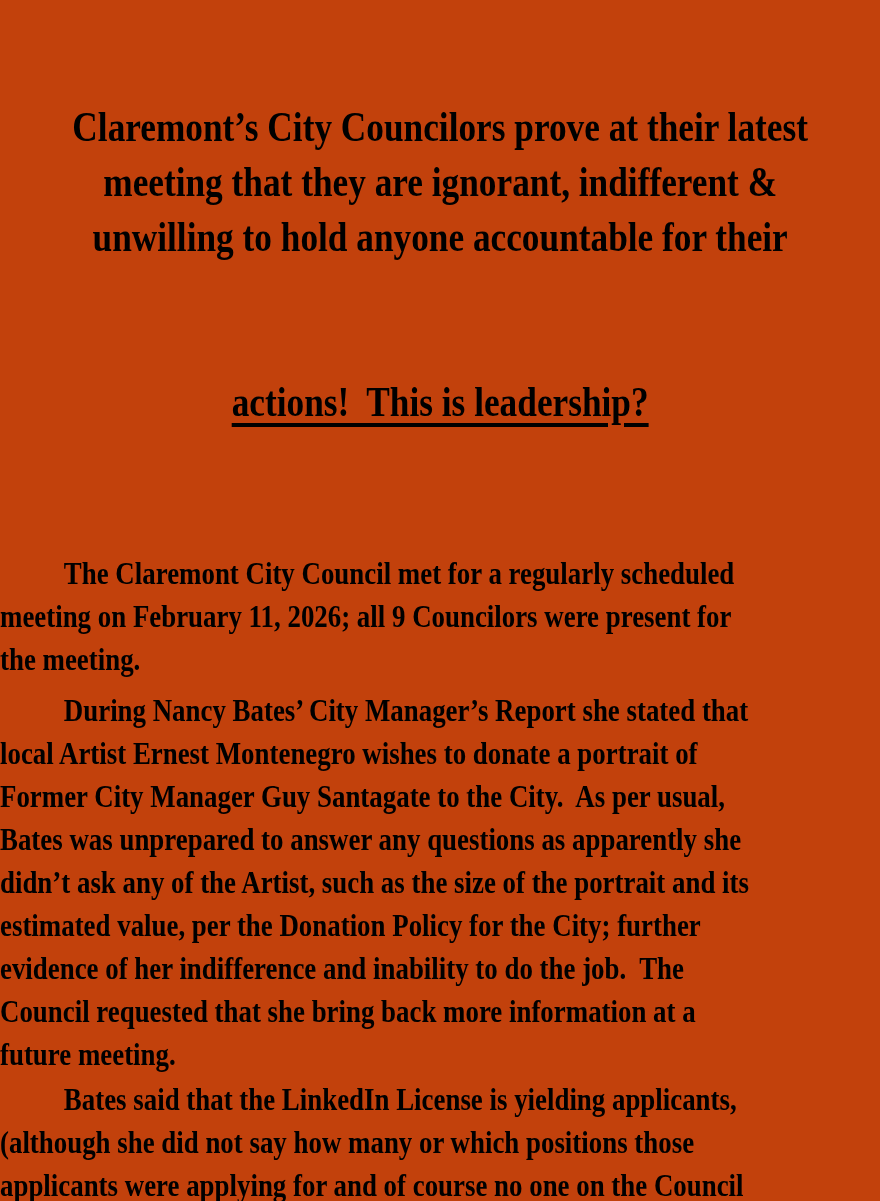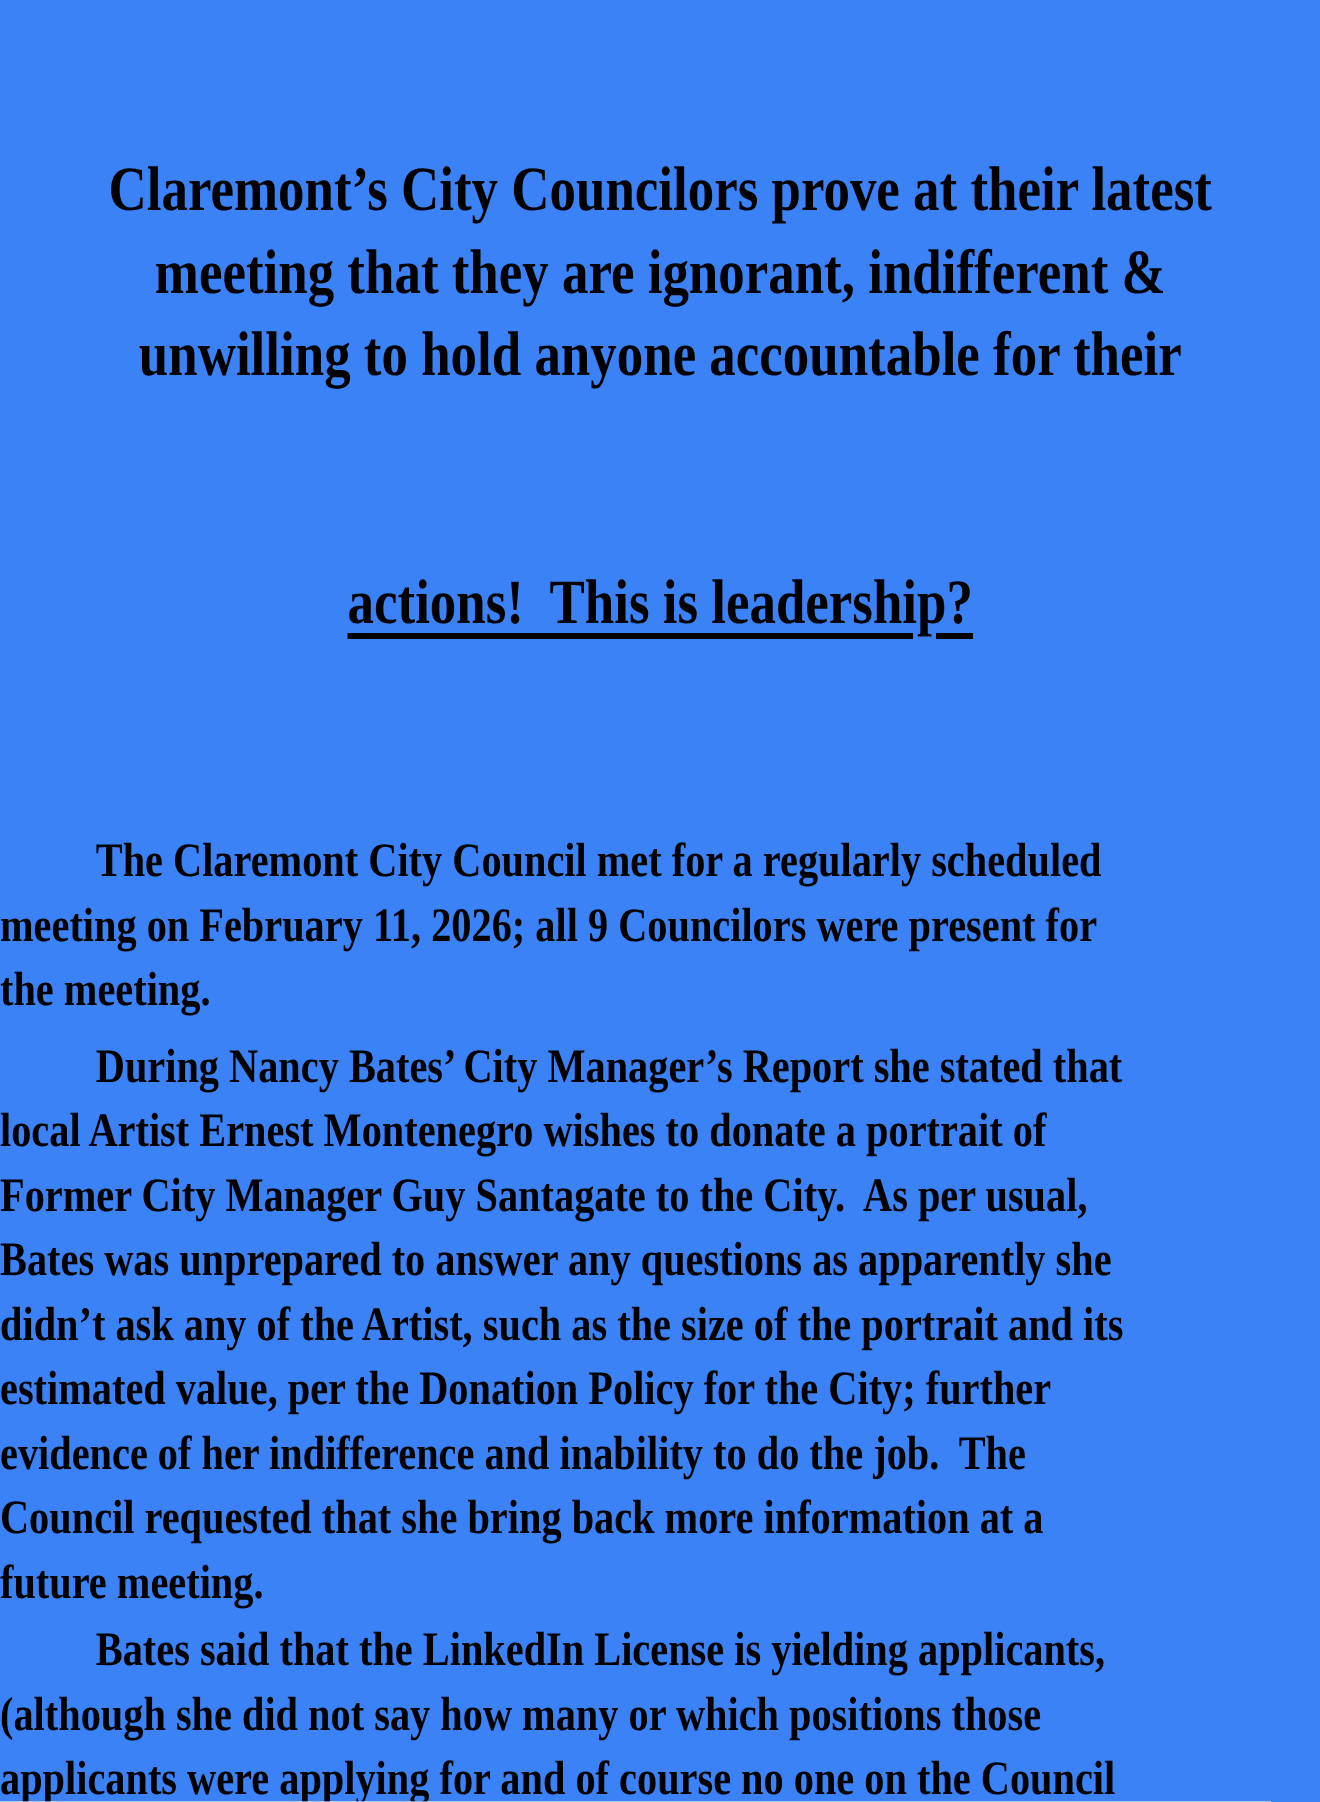--- a/index.html
+++ b/index.html
@@ -5,21 +5,21 @@
   html, body {
     margin: 0;
     padding: 0;
     background: #ffffff;
   }
   .page {
     position: relative;
     width: 880px;
     height: 1201px;
     overflow: hidden;
-    background: #3b82f6;
+    background: #c2410c;
     color: #000000;
   }
   .squeeze {
     width: 1048px;
     transform: scaleX(0.84);
     transform-origin: 0 0;
     font-family: "Liberation Serif", "DejaVu Serif", serif;
     font-weight: bold;
     color: #000000;
   }

